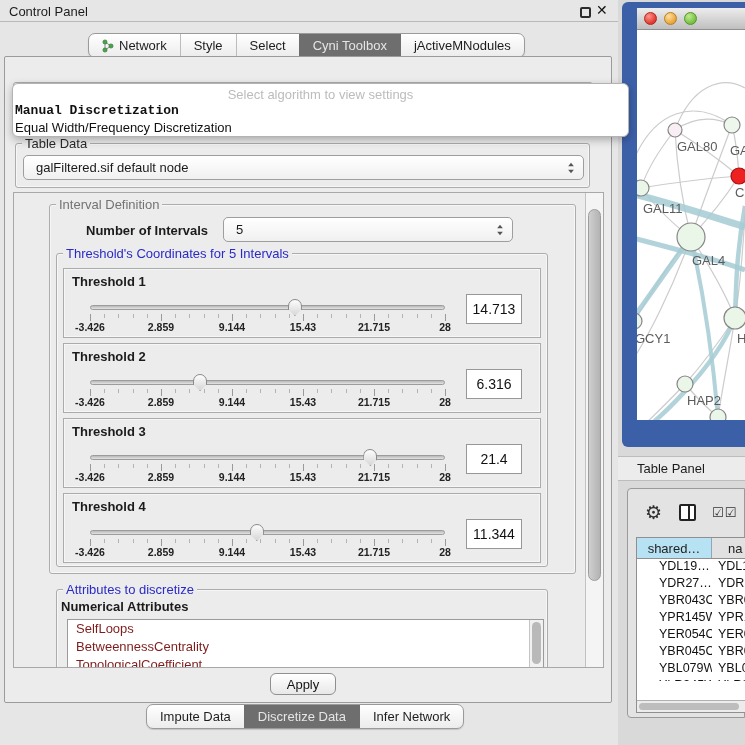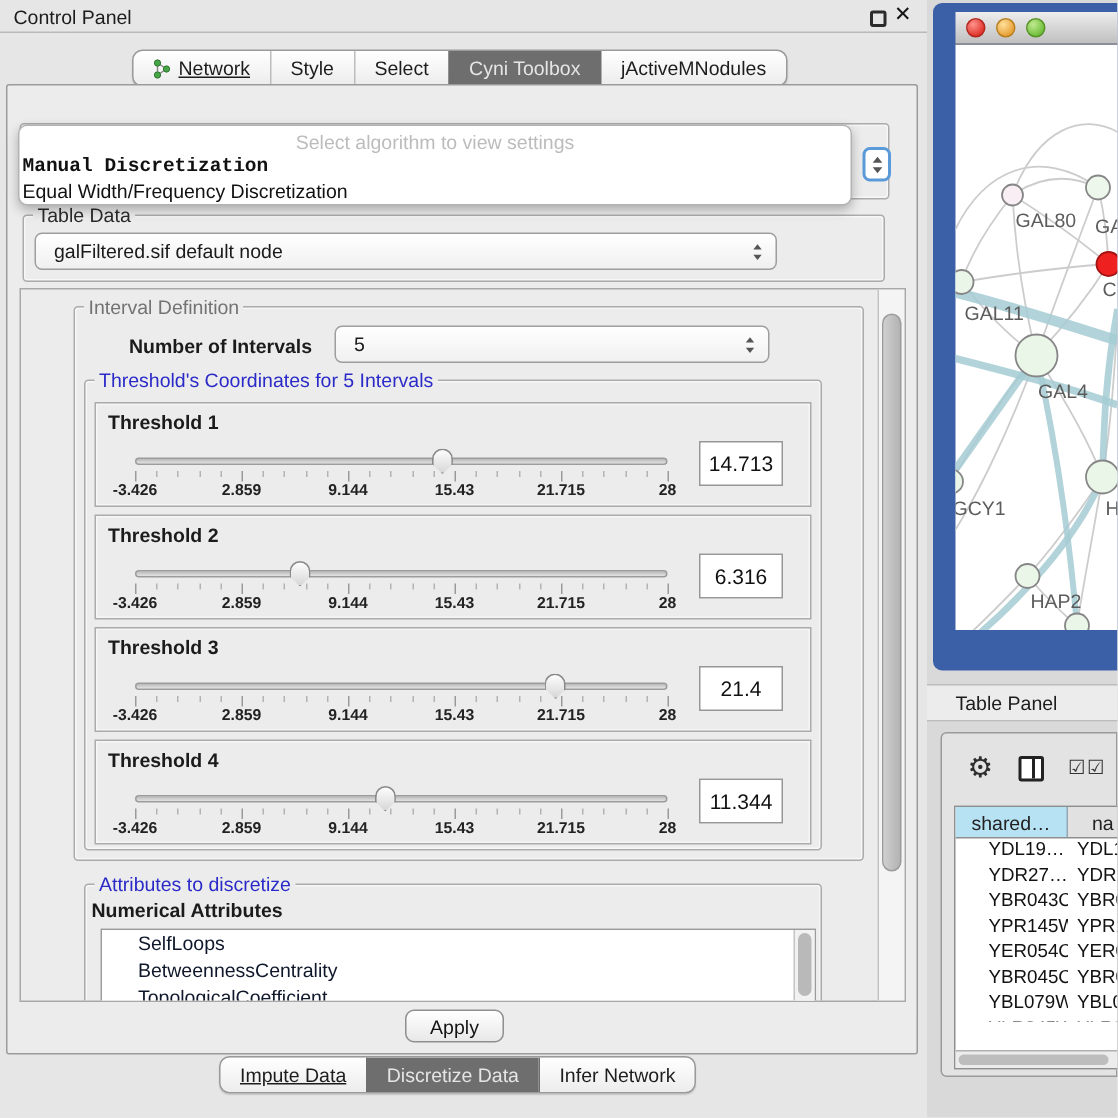--- a/index.html
+++ b/index.html
@@ -13,21 +13,21 @@
   .cp-titlebar { left:0; top:0; width:618px; height:22px; border-bottom:1px solid #b9b9b9; }
   .cp-title { left:9px; top:4px; font-size:13px; color:#1c1c1c; }
   .float-btn { left:580px; top:7px; width:11px; height:11px; border:2px solid #2b2b2b; border-radius:2px; }
   .close-btn { left:596px; top:2px; font-size:14px; font-weight:bold; color:#141414; font-family:"DejaVu Sans",sans-serif; }
 
   
   .tabstrip { display:flex; height:25px; border:1px solid #9a9a9a; border-radius:7px; overflow:hidden;
               background:linear-gradient(#ffffff,#ececec); box-shadow:0 1px 1px rgba(0,0,0,.15); }
   .tab { padding:0 13px; display:flex; align-items:center; gap:5px; font-size:13px; color:#1d1d1d;
          border-left:1px solid #bcbcbc; white-space:nowrap; }
-  .tab:first-child { border-left:none;text-decoration:underline; }
+  .tab:first-child { border-left:none; }
   .tab.active { background:#6e6e6e; color:#e5e5e5; border-left-color:#6e6e6e; }
   .tab.active + .tab { border-left-color:#6e6e6e; }
   .top-tabs { left:88px; top:33px; }
 
   
   .content-panel { left:4px; top:56px; width:608px; height:647px; background:#ececec;
                    border:1px solid #9b9b9b; border-radius:2px; }
 
   .groupbox { position:absolute; border:1px solid #acacac; border-radius:3px;
               box-shadow:inset 0 0 0 1px rgba(255,255,255,.6); }
@@ -40,21 +40,21 @@
   .combo .val { padding-left:12px; flex:1; overflow:hidden; white-space:nowrap; }
   .spin { width:16px; display:flex; flex-direction:column; align-items:center; justify-content:center; gap:2px; margin-right:4px; }
   .arr-up { width:0; height:0; border-left:4px solid transparent; border-right:4px solid transparent; border-bottom:5px solid #555; }
   .arr-dn { width:0; height:0; border-left:4px solid transparent; border-right:4px solid transparent; border-top:5px solid #555; }
 
   
   .algo-stepper { left:575px; top:98px; width:19px; height:23px; background:#fff; border:2px solid #5b9ad8;
                   border-radius:5px; display:flex; flex-direction:column; align-items:center; justify-content:center; gap:2px; }
 
   
-  .popup { left:12px; top:83px; width:556px; height:54px; background:#ffffff; border:1px solid #b3b3b3;
+  .popup { left:12px; top:83px; width:617px; height:54px; background:#ffffff; border:1px solid #b3b3b3;
            border-radius:6px; box-shadow:0 3px 8px rgba(0,0,0,.28); z-index:5; overflow:hidden; }
   .popup .ph { text-align:center; color:#bcbcbc; font-size:13px; margin-top:3px; }
   .popup .item { font-size:13px; color:#111; padding-left:2px; line-height:17px; }
   .popup .item.bold { font-weight:bold;font-family:Liberation Mono, monospace; }
 
   
   .scrollpane { left:13px; top:192px; width:591px; height:476px; border:1px solid #a8a8a8; background:#ececec; overflow:hidden; }
   .vscroll { position:absolute; right:0; top:0; width:18px; height:100%; background:#f4f4f4; border-left:1px solid #c2c2c2; }
   .vscroll .thumb-v { position:absolute; left:2px; top:16px; width:13px; height:372px; border-radius:7px;
                       background:linear-gradient(90deg,#cfcfcf,#b3b3b3); border:1px solid #9c9c9c; }
@@ -72,21 +72,21 @@
   .ticks { position:absolute; left:0; top:17px; width:355px; height:20px; }
   .tick { position:absolute; width:1px; background:#9a9a9a; }
   .tick.minor { height:4px; background:#b3b3b3; }
   .tick.major { height:7px; }
   .tick-label { position:absolute; top:7px; transform:translateX(-50%); font-size:10.5px; font-weight:600; color:#222; white-space:nowrap; }
   .th-value { position:absolute; left:402px; top:25px; width:56px; height:30px; background:#fff;
               border:1px solid #979797; font-size:14px; text-align:center; font-family:"Liberation Sans",sans-serif; color:#111; }
 
   
   .attr-list { position:absolute; left:53px; top:621px; width:477px; height:60px; background:#ffffff; border:1px solid #9b9b9b; }
-  .attr-item { font-size:13px; color:#0f172a; padding-left:8px; line-height:18px; white-space:nowrap;margin-left:16px; }
+  .attr-item { font-size:13px; color:#7f1d1d; padding-left:8px; line-height:18px; white-space:nowrap; }
   .list-vscroll { position:absolute; right:0; top:0; width:14px; height:100%; background:#f1f1f1; border-left:1px solid #c5c5c5; }
   .list-vscroll .thumb-v2 { position:absolute; left:2px; top:2px; width:9px; height:42px; border-radius:5px; background:#b9b9b9; }
 
   .apply-btn { left:270px; top:673px; width:66px; height:22px; background:linear-gradient(#ffffff,#e8e8e8);
                border:1px solid #8f8f8f; border-radius:6px; font-size:13px; color:#141414;
                display:flex; align-items:center; justify-content:center; }
   .bottom-tabs { left:146px; top:704px; }
 
   
   .net-icon { width:12px; height:14px; display:inline-block; }
@@ -176,21 +176,21 @@
     </div>
 
     <div class="abs popup">
       <div class="ph">Select algorithm to view settings</div>
       <div class="item bold">Manual Discretization</div>
       <div class="item">Equal Width/Frequency Discretization</div>
     </div>
 
     <div class="groupbox" style="left:15px; top:143px; width:575px; height:45px;">
       <span class="group-title t-black">Table Data</span>
-      <div class="combo" style="left:7px; top:11px; width:495px; height:25px;">
+      <div class="combo" style="left:7px; top:11px; width:561px; height:25px;">
         <span class="val">galFiltered.sif default node</span>
         <span class="spin">
           <span class="arr-up" style="transform:scale(.7)"></span>
             <span class="arr-dn" style="transform:scale(.7)"></span>
         </span>
       </div>
     </div>
 
     <div class="abs scrollpane">
 

